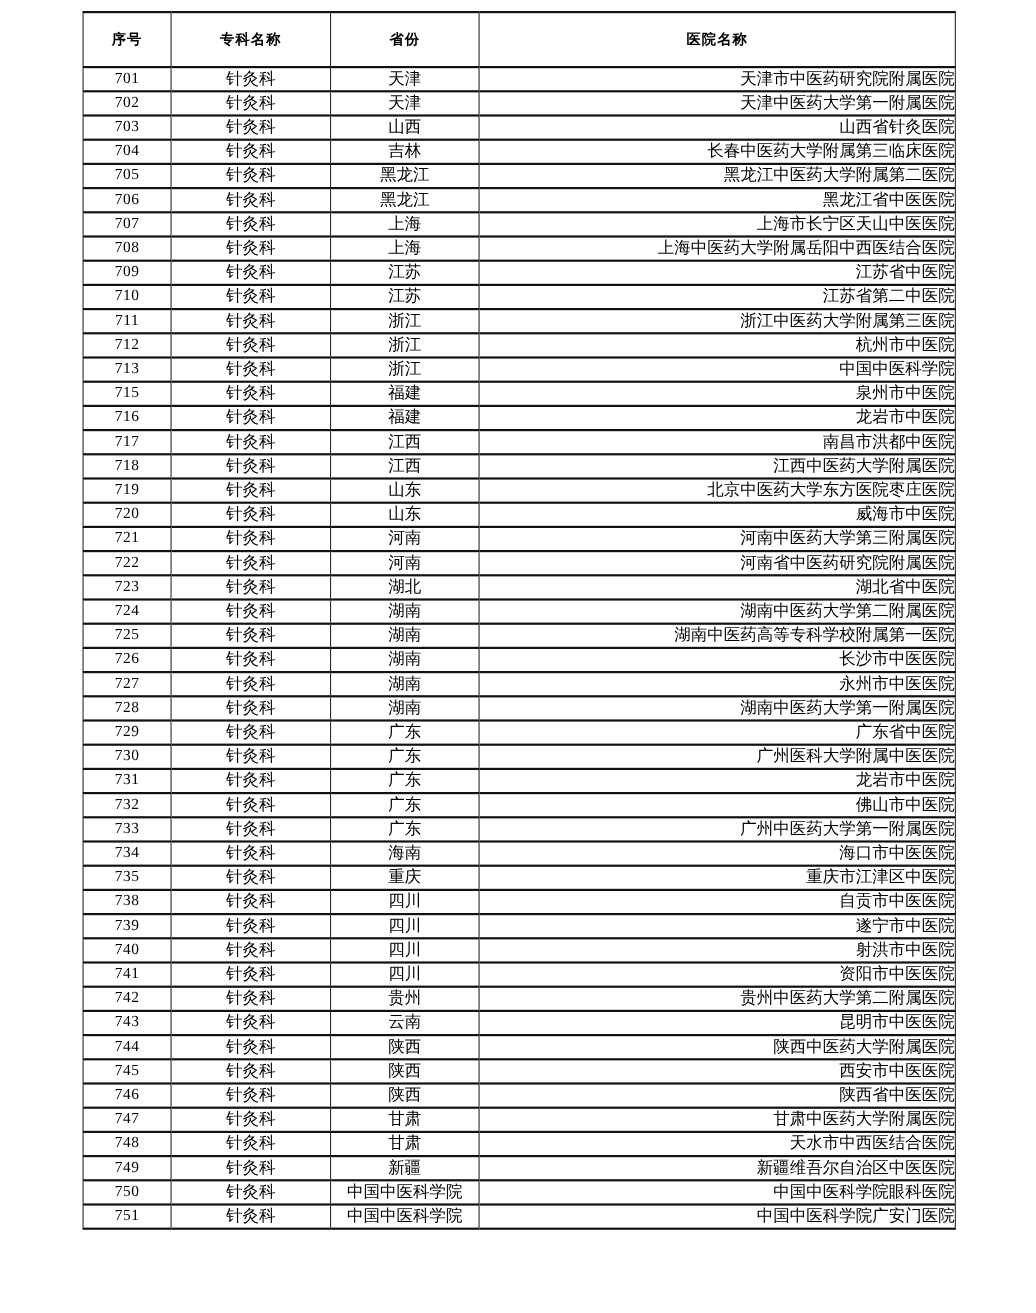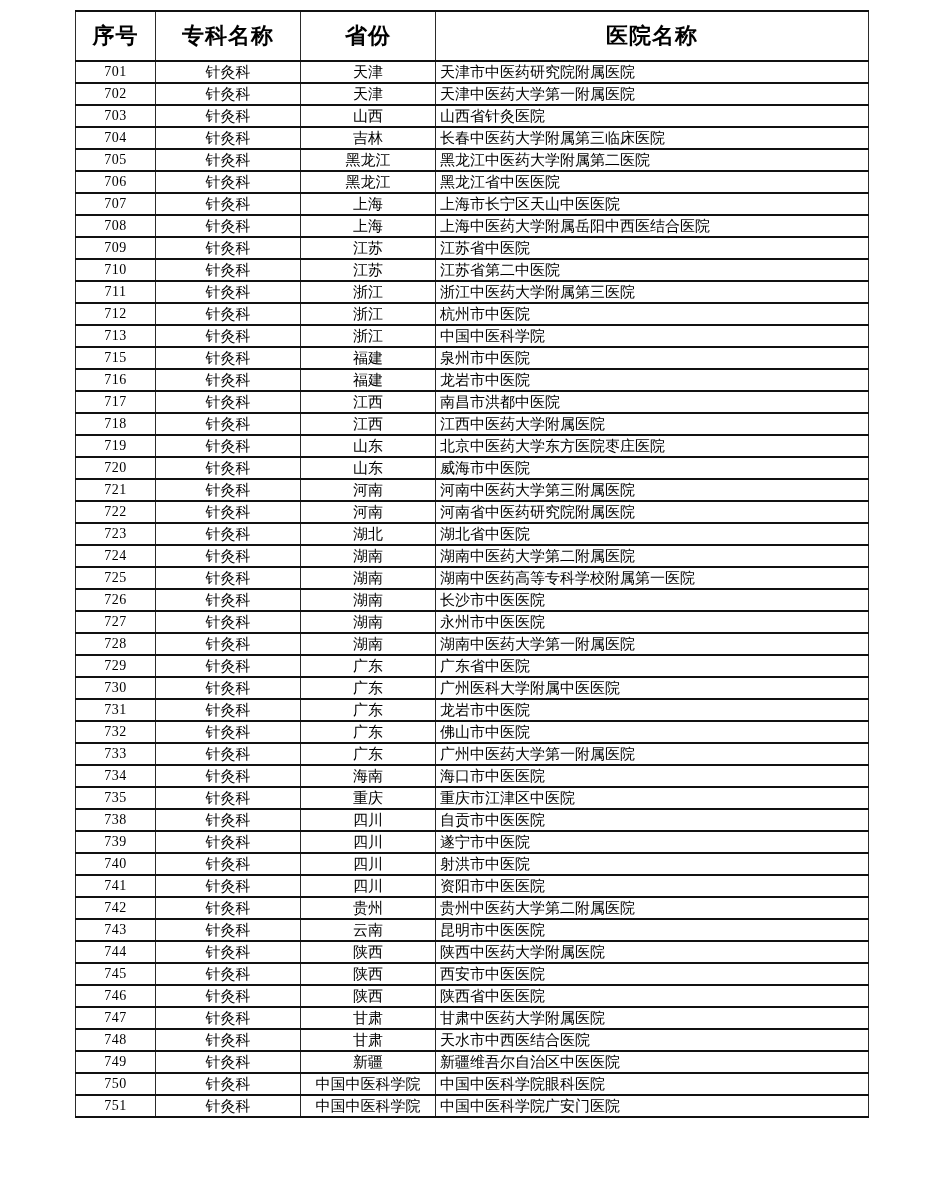--- a/index.html
+++ b/index.html
@@ -36,32 +36,32 @@
     border-bottom: 2px solid #111111;
     padding: 0;
     text-align: center;
     white-space: nowrap;
     overflow: hidden;
     vertical-align: middle;
     background: #ffffff;
   }
   .hospital-table thead th {
     height: 48px;
-    font-size: 22px;
+    font-size: 13px;
     font-weight: bold;
     letter-spacing: 1px;
   }
   .hospital-table tbody td {
     height: 20px;
     line-height: 20px;
     font-size: 15px;
     font-weight: normal;
   }
   .hospital-table tbody td.cell-hospital-name {
-    text-align: left;
+    text-align: right;
     padding-left: 4px;
   }
   .hospital-table tbody td.cell-serial {
     font-size: 14px;
     letter-spacing: 0.5px;
   }
 </style>
 </head>
 <body>
 

